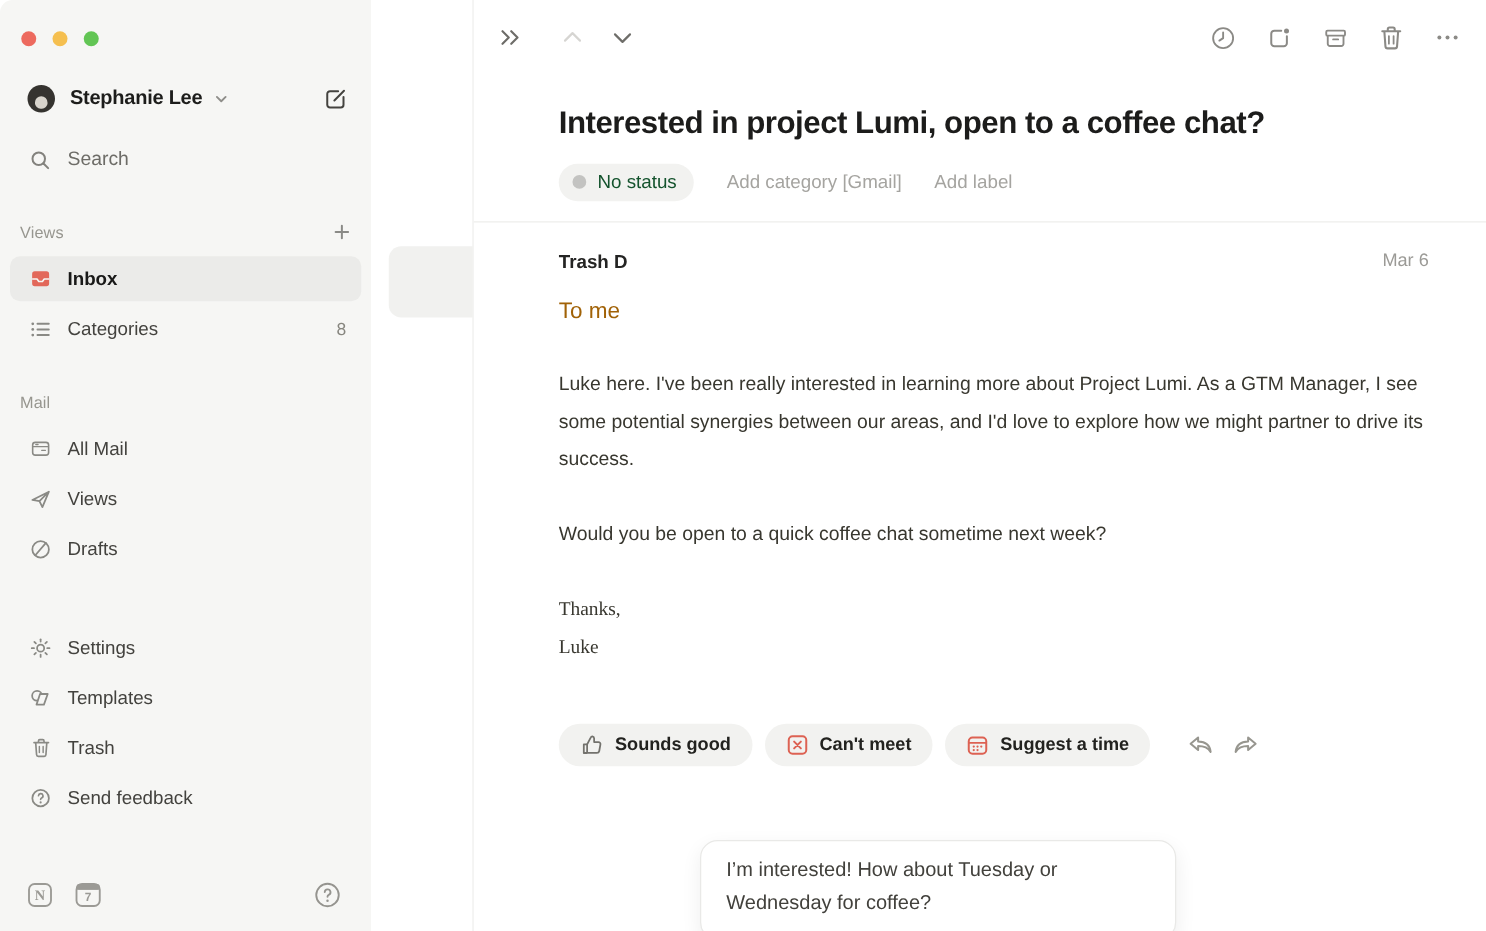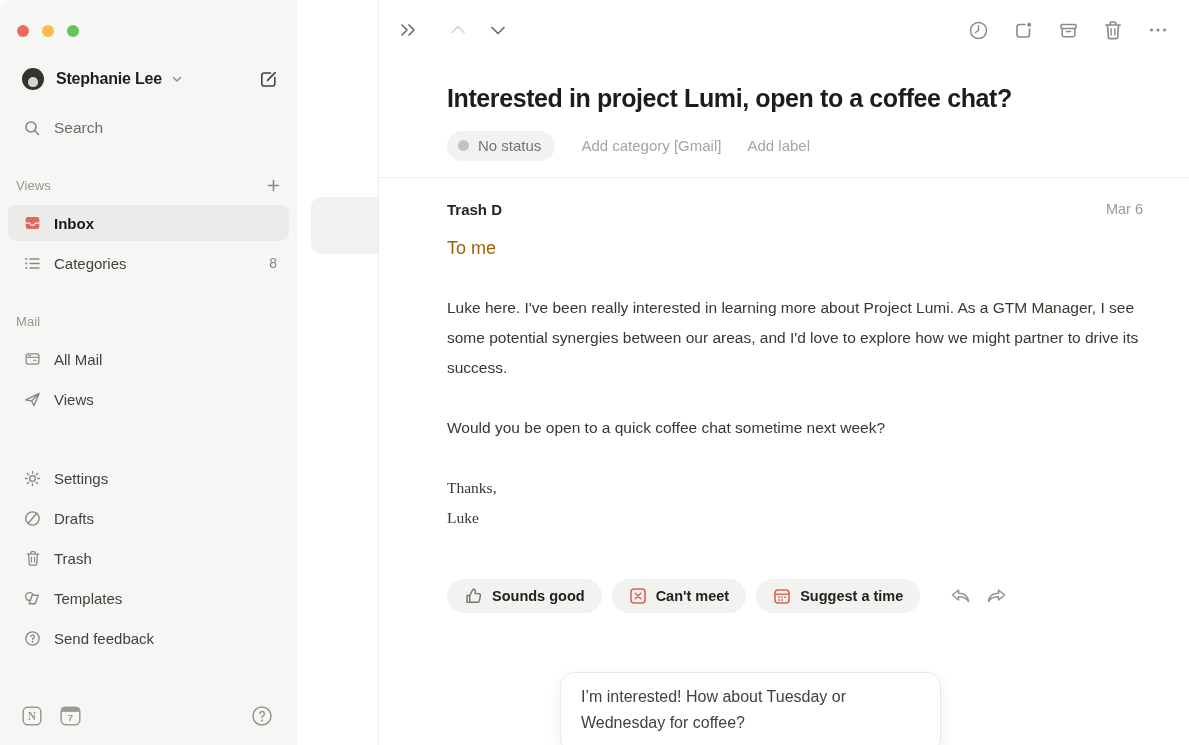--- a/index.html
+++ b/index.html
@@ -61,21 +61,21 @@
   .tb-right .tool-btn { color:#8b8a86; }
 
   .hdivider { position:absolute; left:0; right:0; top:177px; height:1px; background:#eeeeec; }
 
   .content { position:absolute; left:12px; right:0; top:0; padding:83px 46px 0 56px; }
   .subject { font-size:25px; line-height:31px; font-weight:700; color:#1c1c1b; letter-spacing:-0.4px; }
   .chips { display:flex; align-items:center; margin-top:16px; height:31px; gap:26px; }
   .status-chip { display:flex; align-items:center; gap:9px; background:#f2f2f0;
     border-radius:15px; height:30px; padding:0 14px 0 11px; cursor:pointer; }
   .status-dot { width:11px; height:11px; border-radius:50%; background:#c3c3c1; }
-  .status-label { font-size:15px; color:#737373; }
+  .status-label { font-size:15px; color:#14532d; }
   .chip-ghost { font-size:15px; color:#a5a4a0; cursor:pointer; }
 
   .msg-header { display:flex; margin-top:39px; }
   .sender { font-size:15px; font-weight:700; color:#242423; line-height:19px; }
   .to-line { font-size:18px; color:#a16207; margin-top:19px; }
   .msg-date { margin-left:auto; font-size:14.5px; color:#9b9a96; line-height:19px; }
 
   .body-text { margin-top:34px; }
   .body-text p { font-size:15.5px; line-height:30px; color:#38372f; margin:0 0 30px 0; }
   .body-text p:last-child { margin-bottom:0;font-family:Liberation Serif, serif; }
@@ -180,20 +180,30 @@
       <span class="nlabel">All Mail</span>
     </div>
 
     <div class="nav-item">
       <span class="nicon">
         <svg width="17" height="17" viewBox="0 0 18 18">
             <path d="M2 9.5 L16 2.5 L10.5 15.5 L8 10.5 Z M8 10.5 L16 2.5" fill="none" stroke="currentColor" stroke-width="1.5" stroke-linejoin="round"></path>
           </svg>
       </span>
       <span class="nlabel">Views</span>
+    </div>
+
+    <div class="nav-item">
+      <span class="nicon">
+        <svg width="17" height="17" viewBox="0 0 18 18">
+            <circle cx="9" cy="9" r="7" fill="none" stroke="currentColor" stroke-width="1.5"></circle>
+            <path d="M13.5 3.5 L4.5 14" stroke="currentColor" stroke-width="1.5" stroke-linecap="round"></path>
+          </svg>
+      </span>
+      <span class="nlabel">Drafts</span>
     </div>
 
     <div class="nav-item" style="margin-top:39px">
       <span class="nicon">
         <svg width="17" height="17" viewBox="0 0 18 18">
             <circle cx="9" cy="9" r="3" fill="none" stroke="currentColor" stroke-width="1.5"></circle>
             <g stroke="currentColor" stroke-width="1.5" stroke-linecap="round">
               <path d="M9 1.5 V3.4"></path>
               <path d="M9 14.6 V16.5"></path>
               <path d="M1.5 9 H3.4"></path>
@@ -204,47 +214,37 @@
               <path d="M5 13 L3.7 14.3"></path>
             </g>
           </svg>
       </span>
       <span class="nlabel">Settings</span>
     </div>
 
     <div class="nav-item">
       <span class="nicon">
         <svg width="17" height="17" viewBox="0 0 18 18">
-            <circle cx="9" cy="9" r="7" fill="none" stroke="currentColor" stroke-width="1.5"></circle>
-            <path d="M13.5 3.5 L4.5 14" stroke="currentColor" stroke-width="1.5" stroke-linecap="round"></path>
-          </svg>
-      </span>
-      <span class="nlabel">Drafts</span>
+            <circle cx="6" cy="7" r="4.2" fill="none" stroke="currentColor" stroke-width="1.5"></circle>
+            <path d="M8.5 5.5 H15 L11.8 14.5 H5.5 Z" fill="#f6f6f4" stroke="currentColor" stroke-width="1.5" stroke-linejoin="round"></path>
+          </svg>
+      </span>
+      <span class="nlabel">Templates</span>
     </div>
 
     <div class="nav-item">
       <span class="nicon">
         <svg width="16" height="17" viewBox="0 0 18 19">
             <path d="M2.5 4.5 H15.5" stroke="currentColor" stroke-width="1.5" stroke-linecap="round"></path>
             <path d="M6.5 4.5 V3 a1.2 1.2 0 0 1 1.2 -1.2 h2.6 A1.2 1.2 0 0 1 11.5 3 v1.5" fill="none" stroke="currentColor" stroke-width="1.5"></path>
             <path d="M4 4.5 L4.8 15.5 a1.5 1.5 0 0 0 1.5 1.4 h5.4 a1.5 1.5 0 0 0 1.5 -1.4 L14 4.5" fill="none" stroke="currentColor" stroke-width="1.5"></path>
             <path d="M7.3 8 V13.5 M10.7 8 V13.5" stroke="currentColor" stroke-width="1.3" stroke-linecap="round"></path>
           </svg>
       </span>
       <span class="nlabel">Trash</span>
-    </div>
-
-    <div class="nav-item">
-      <span class="nicon">
-        <svg width="17" height="17" viewBox="0 0 18 18">
-            <circle cx="6" cy="7" r="4.2" fill="none" stroke="currentColor" stroke-width="1.5"></circle>
-            <path d="M8.5 5.5 H15 L11.8 14.5 H5.5 Z" fill="#f6f6f4" stroke="currentColor" stroke-width="1.5" stroke-linejoin="round"></path>
-          </svg>
-      </span>
-      <span class="nlabel">Templates</span>
     </div>
 
     <div class="nav-item">
       <span class="nicon">
         <svg width="17" height="17" viewBox="0 0 18 18">
             <circle cx="9" cy="9" r="7" fill="none" stroke="currentColor" stroke-width="1.5"></circle>
             <path d="M7.2 7 a1.9 1.9 0 1 1 2.6 1.9 c-0.6 0.3 -0.8 0.7 -0.8 1.3" fill="none" stroke="currentColor" stroke-width="1.4" stroke-linecap="round"></path>
             <circle cx="9" cy="12.6" r="0.9" fill="currentColor"></circle>
           </svg>
       </span>

